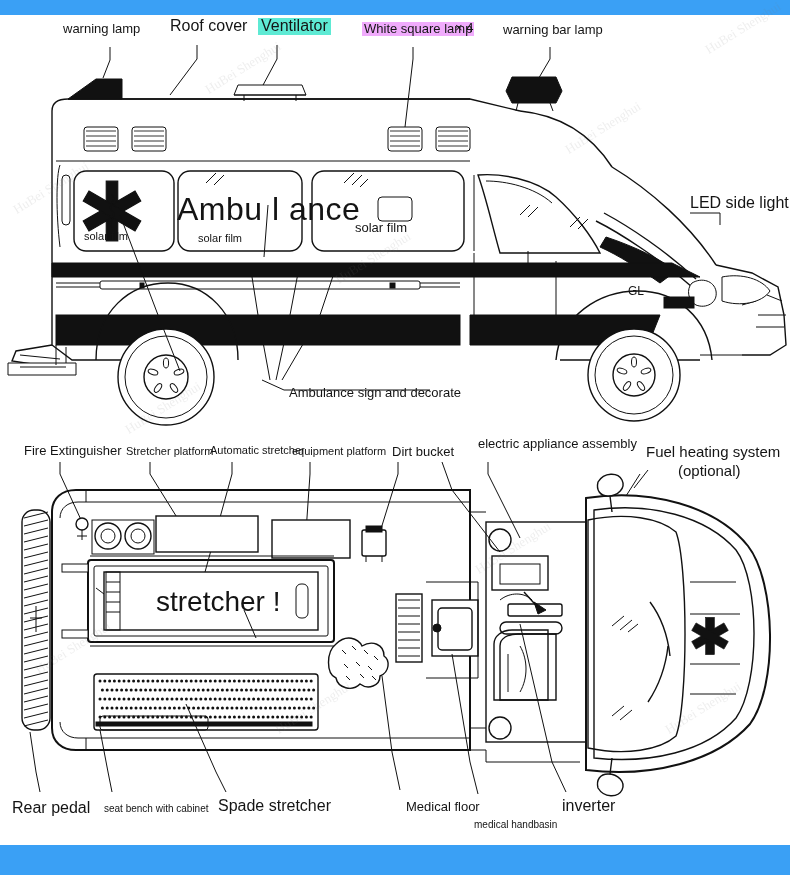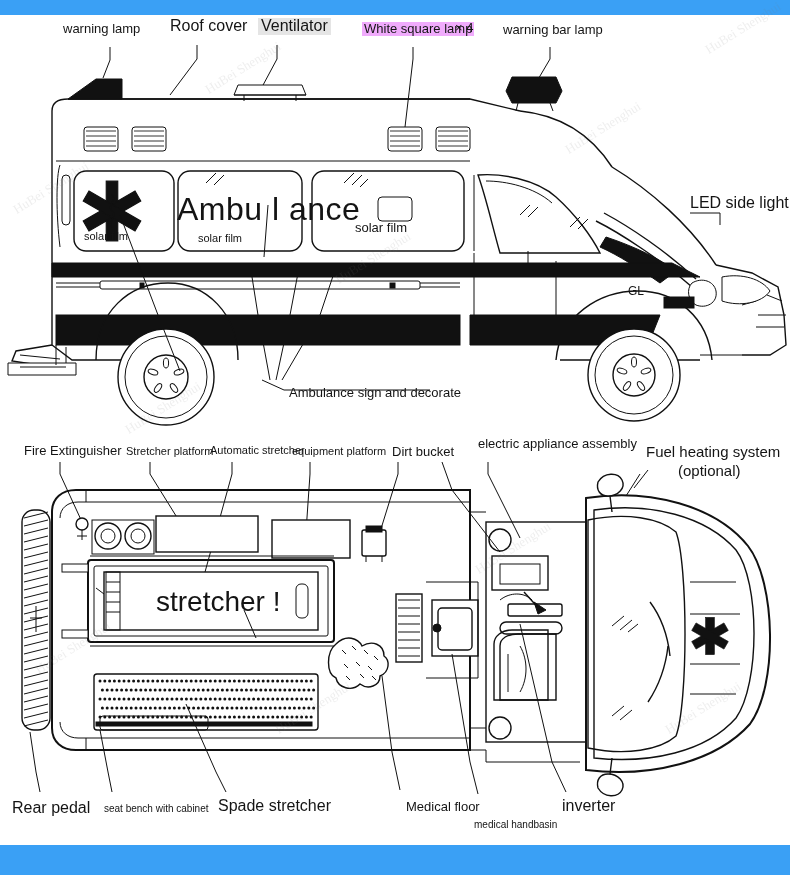--- a/index.html
+++ b/index.html
@@ -207,21 +207,21 @@
         <path d="M262 365 L284 375 L430 375"></path>
         <path d="M264 242 L268 190"></path>
         <path d="M120 200 L158 300 L180 356"></path>
       </g>
 
       <path class="vecline thin" d="M690 198 L720 198 L720 210"></path>
     </svg>
 
     <div class="lbl md" style="left:63px;top:7px;">warning lamp</div>
     <div class="lbl xl" style="left:170px;top:3px;">Roof cover</div>
-    <div class="lbl xl" style="left:258px;top:3px;background:#e5e5e5;padding:0 3px;">Ventilator</div>
+    <div class="lbl xl" style="left:258px;top:3px;background:#5eead4;padding:0 3px;">Ventilator</div>
     <div class="lbl md" style="left:362px;top:7px;background:#f0abfc;padding:0 2px;">White square lamp</div>
     <div class="lbl md" style="left:455px;top:6px;">× 4</div>
     <div class="lbl md" style="left:503px;top:8px;">warning  bar  lamp</div>
     <div class="lbl xl" style="left:690px;top:180px;">LED side light</div>
     <div class="lbl md" style="left:289px;top:371px;">Ambulance sign and decorate</div>
 
     <div class="lbl" style="left:177px;top:178px;font-size:32px;letter-spacing:.5px;">Ambu l ance</div>
     <div class="lbl sm" style="left:84px;top:216px;">solar film</div>
     <div class="lbl sm" style="left:198px;top:218px;">solar film</div>
     <div class="lbl md" style="left:355px;top:206px;">solar film</div>

